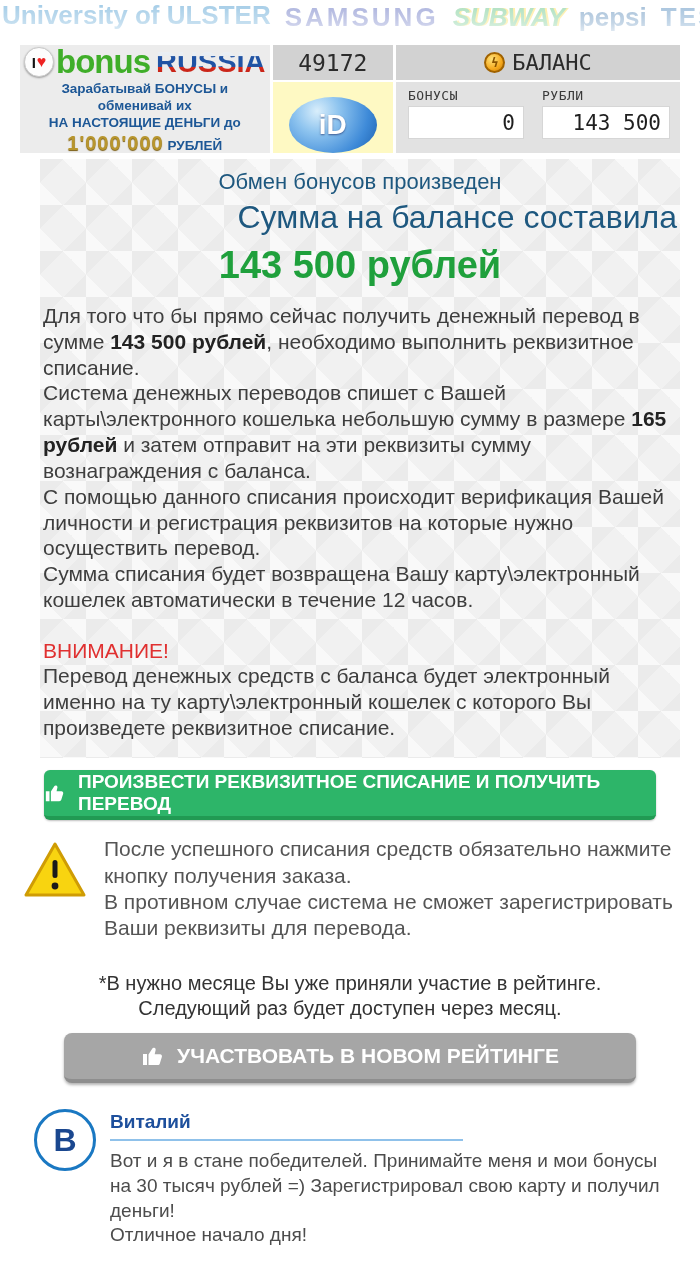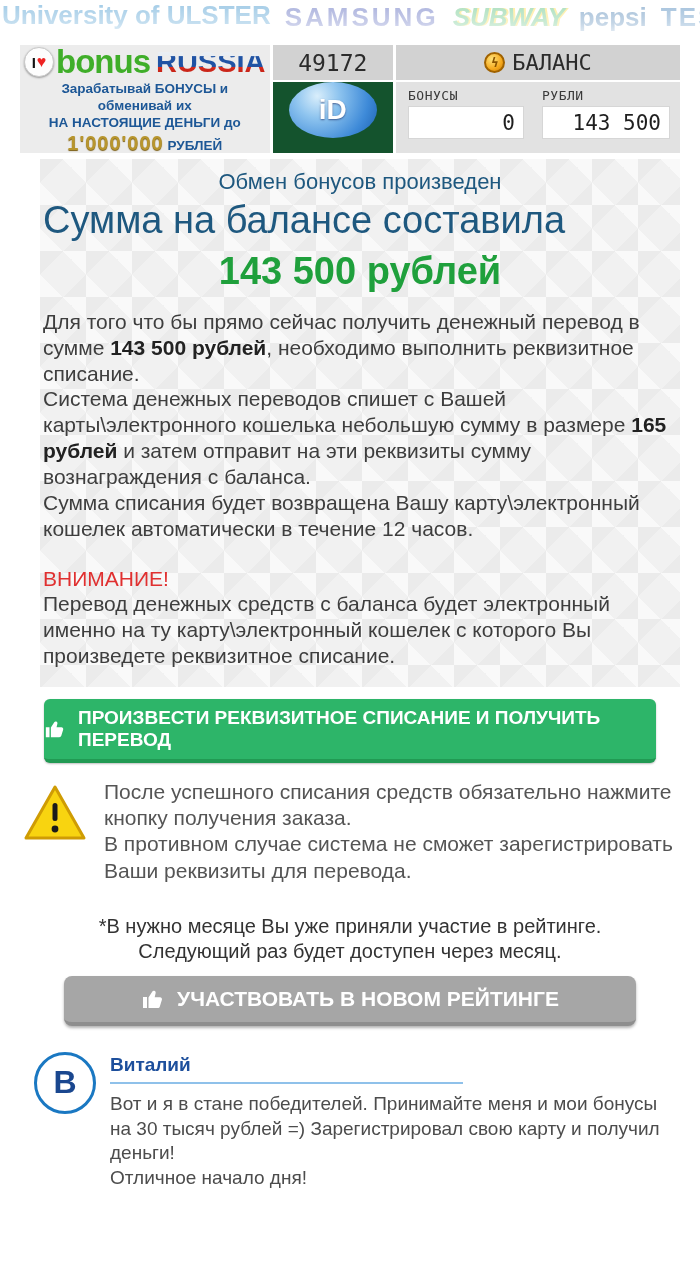--- a/index.html
+++ b/index.html
@@ -51,21 +51,21 @@
   }
   .logo-tag { color:#1d5796; font-weight:bold; font-size:13.5px; line-height:1.25; }
   .logo-amount-line { font-weight:bold; font-size:13.5px; color:#1d5796; }
   .logo-amount { color:#b8962e; font-size:20px; text-shadow:0 1px 1px #7a5c10; letter-spacing:1px; }
 
   .header-mid { width:124px; display:flex; flex-direction:column; gap:2px; }
   .header-id-strip {
     height:35px; background:#d2d2d2; display:flex; align-items:center; justify-content:center;
     font-family:"DejaVu Sans Mono", monospace; font-size:23px; color:#2b2b2b;
   }
-  .header-id-logo { flex:1; background:#14532d; display:flex; align-items:flex-start; justify-content:center; }
+  .header-id-logo { flex:1; background:#fef9c3; display:flex; align-items:flex-end; justify-content:center; }
   .id-oval {
     width:88px; height:56px; border-radius:50% / 50%;
     background:radial-gradient(circle at 32% 25%, #d9eefb 0%, #8ec4ef 30%, #3e8ad8 70%, #1b5fae 100%);
     display:flex; align-items:center; justify-content:center;
     color:#fff; font-weight:bold; font-size:28px; text-shadow:0 1px 2px rgba(0,0,60,.5);
   }
 
   .header-balance { flex:1; display:flex; flex-direction:column; gap:2px; }
   .balance-title-bar {
     height:35px; background:#d2d2d2; display:flex; align-items:center; justify-content:center; gap:7px;
@@ -90,36 +90,36 @@
   
   .hero {
     margin-top:6px; background-color:#f1f1f1; padding:10px 3px 18px 3px;
     background-image:
       linear-gradient(45deg, rgba(255,255,255,.55) 25%, transparent 25%, transparent 75%, rgba(255,255,255,.55) 75%),
       linear-gradient(135deg, rgba(0,0,0,.025) 25%, transparent 25%, transparent 75%, rgba(0,0,0,.025) 75%);
     background-size:46px 46px;
     margin-left:20px;
   }
   .hero-subtitle { text-align:center; color:#1e587f; font-size:22px; }
-  .hero-title { text-align:left; color:#1e587f; font-size:38px; margin-top:4px; }
+  .hero-title { text-align:right; color:#1e587f; font-size:32px; margin-top:4px; }
   .hero-amount { text-align:center; color:#1fa03c; font-size:38px; font-weight:bold; margin:8px 0 16px; }
   .hero-text p { font-size:21px; line-height:1.23; color:#3e3e3e; }
   .hero-text b { color:#222; }
   .attention { margin-top:26px; }
   .attention-title { color:#e03030; font-size:21px; }
   .attention-text { font-size:21px; line-height:1.23; color:#3e3e3e; }
 
   
   .btn {
     display:flex; align-items:center; justify-content:center; gap:12px;
     color:#fff; font-weight:bold; cursor:pointer; text-transform:uppercase;
   }
   .btn svg { flex:0 0 auto; }
   .btn-main {
-    margin:12px auto 0; width:612px; height:64px; border-radius:6px;
+    margin:12px auto 0; width:612px; height:50px; border-radius:6px;
     background:#2db569; border-bottom:4px solid #219a53; font-size:19px;
     box-shadow:0 1px 2px rgba(0,0,0,.25);
   }
   .btn-rating {
     margin:12px auto 0; width:572px; height:50px; border-radius:8px;
     background:#a6a6a6; border-bottom:4px solid #8e8e8e; font-size:21px;
     box-shadow:0 2px 3px rgba(0,0,0,.3);
   }
 
   
@@ -198,20 +198,21 @@
     </div>
   </div>
 
   <div class="hero">
     <div class="hero-subtitle">Обмен бонусов произведен</div>
     <div class="hero-title">Сумма на балансе составила</div>
     <div class="hero-amount">143 500 рублей</div>
     <div class="hero-text">
       <p><span>Для того что бы прямо сейчас получить денежный перевод в сумме </span><b>143 500 рублей</b><span>, необходимо выполнить реквизитное списание.</span></p>
       <p><span>Система денежных переводов спишет с Вашей карты\электронного кошелька небольшую сумму в размере </span><b>165 рублей</b><span> и затем отправит на эти реквизиты сумму вознаграждения с баланса.</span></p>
+      <p>С помощью данного списания происходит верификация Вашей личности и регистрация реквизитов на которые нужно осуществить перевод.</p>
       <p>Сумма списания будет возвращена Вашу карту\электронный кошелек автоматически в течение 12 часов.</p>
     </div>
     <div class="attention">
       <div class="attention-title">ВНИМАНИЕ!</div>
       <div class="attention-text">Перевод денежных средств с баланса будет электронный именно на ту карту\электронный кошелек с которого Вы произведете реквизитное списание.</div>
     </div>
   </div>
 
   <div class="btn btn-main">
     <span style="display:flex;">

